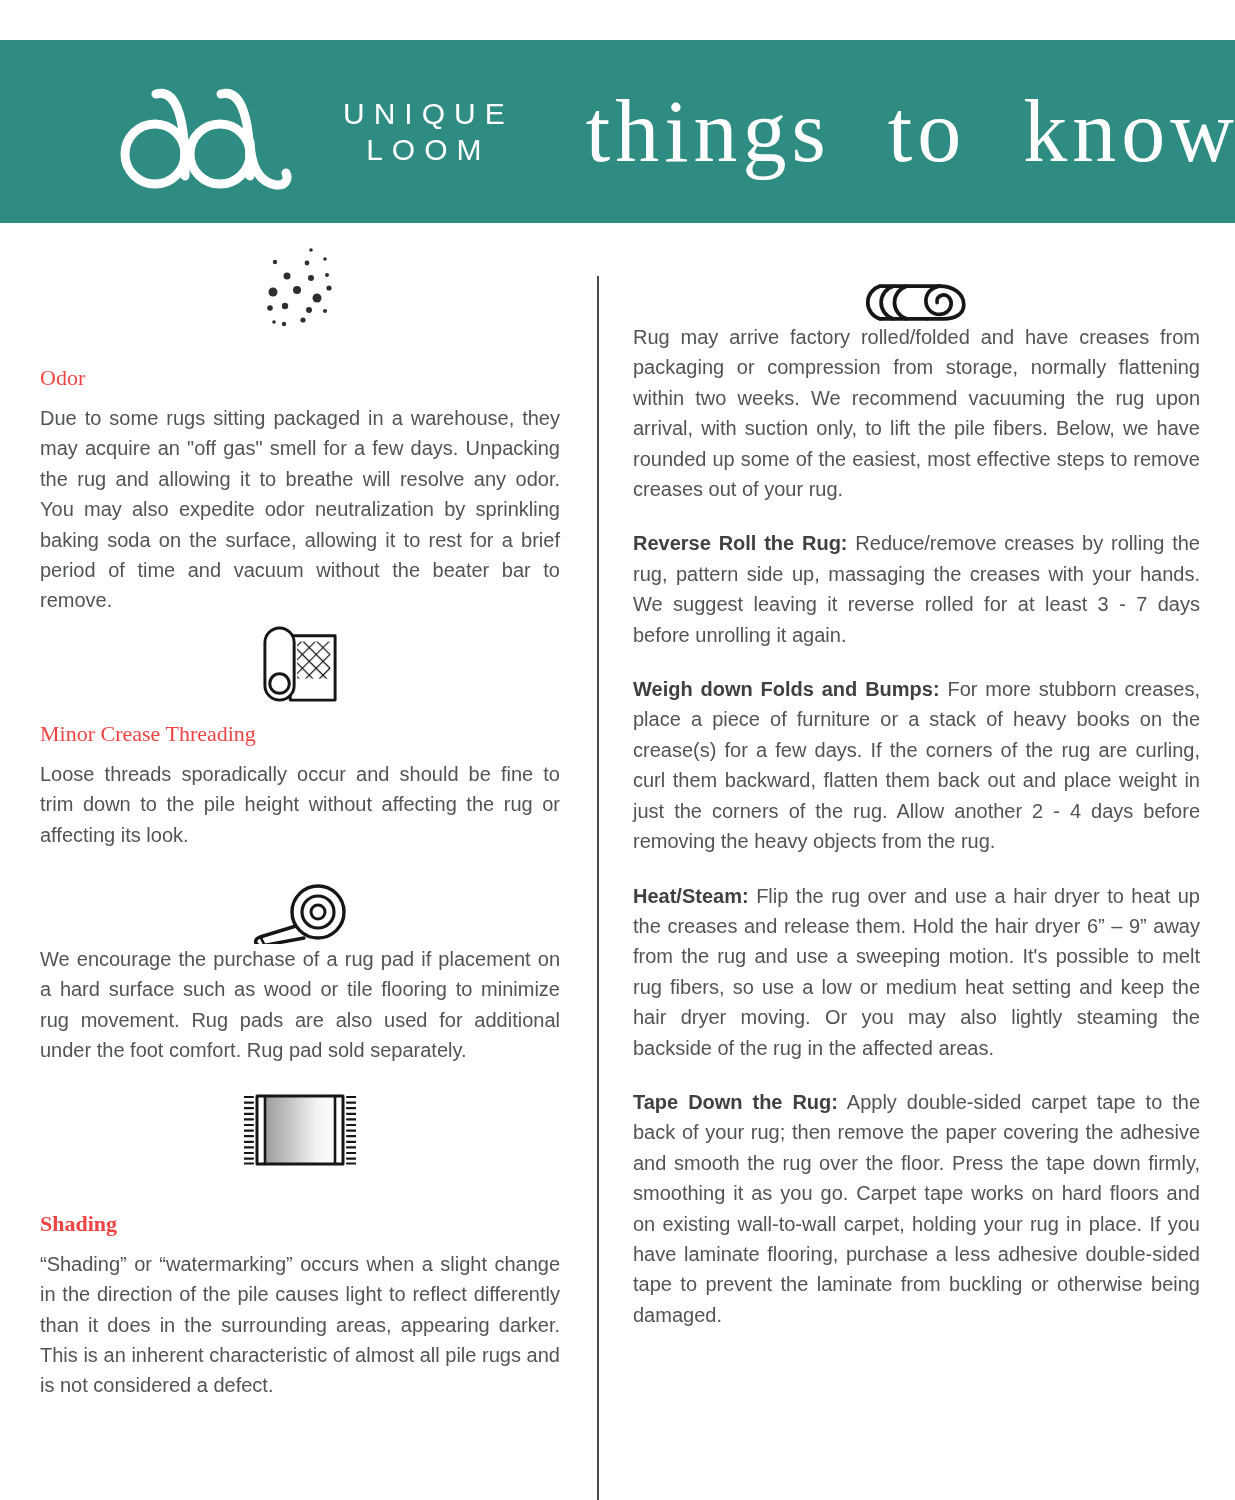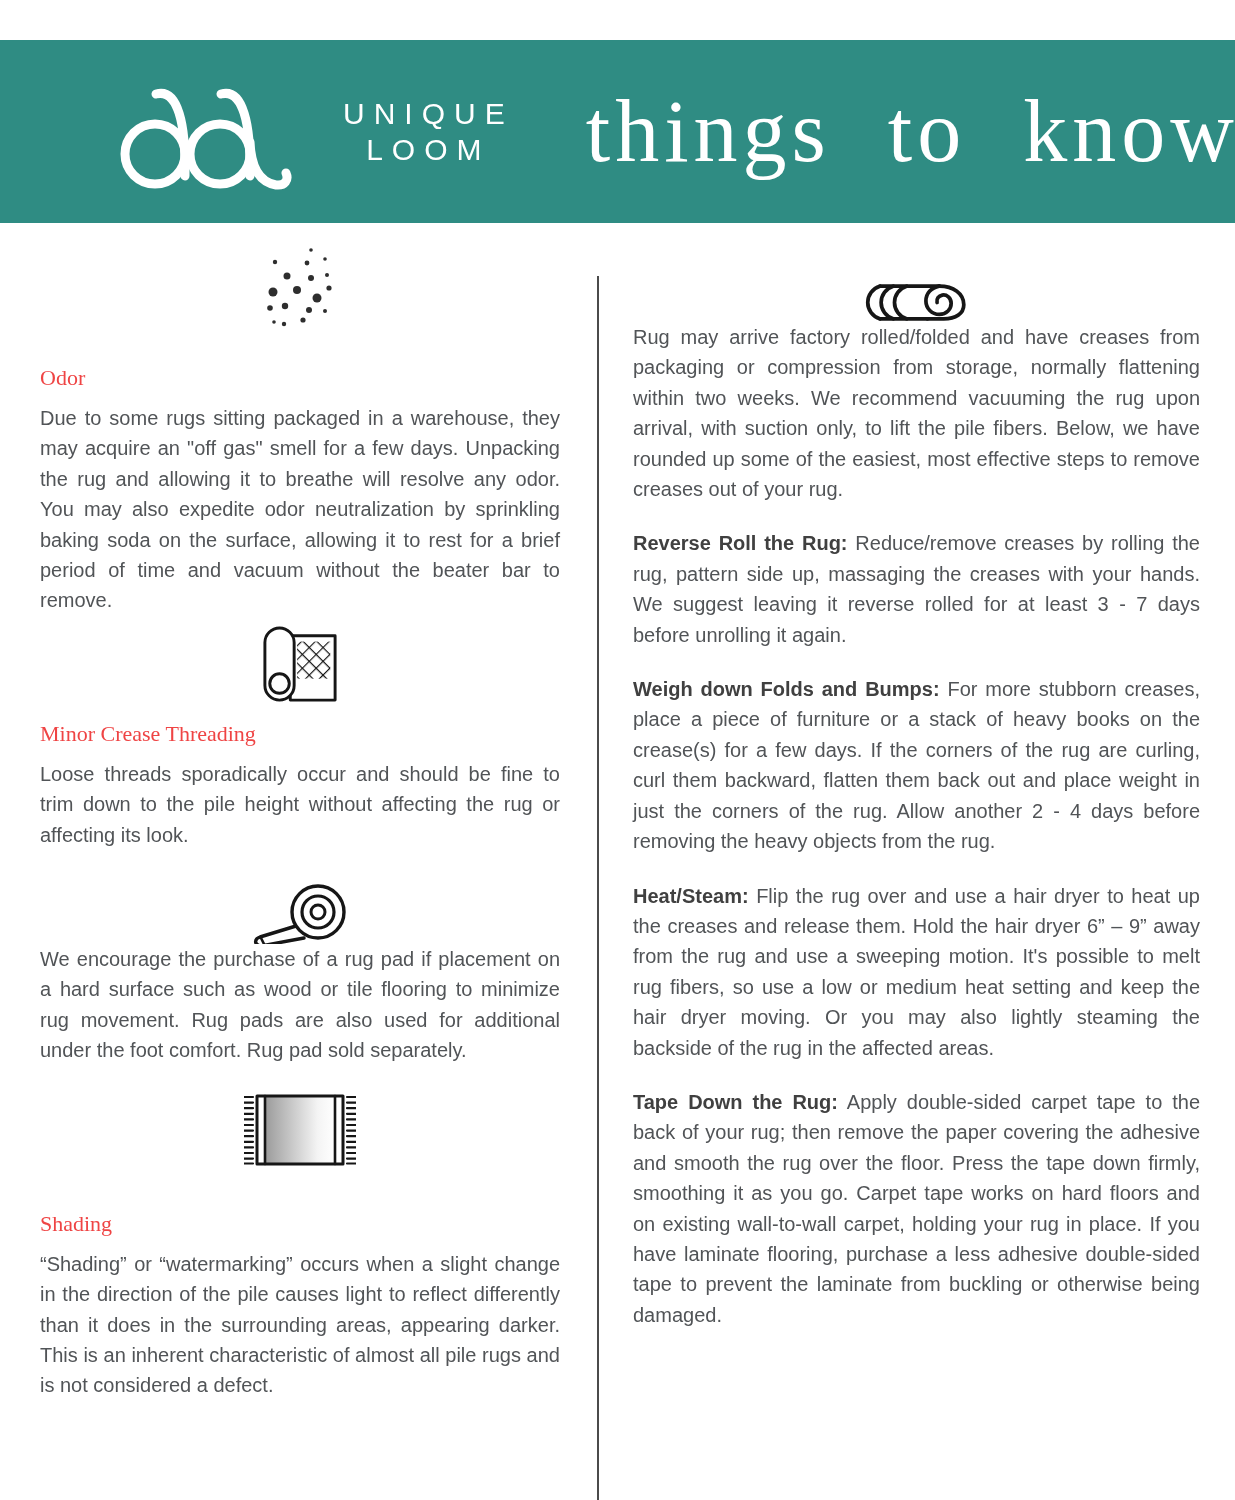--- a/index.html
+++ b/index.html
@@ -44,21 +44,21 @@
   p.tip{margin:24px 0 0 0;}
   .tip strong{color:#404040;font-weight:700;}
   
   .sec-odor .icon-row{margin-top:22px;}
   .sec-odor h2{margin-top:13px;}
   .sec-threading .icon-row{margin-top:10px;}
   .sec-threading h2{margin-top:10px;}
   .sec-rugpad .icon-row{margin-top:32px;}
   .sec-rugpad h2{margin-top:22px;}
   .sec-shading .icon-row{margin-top:28px;}
-  .sec-shading h2{margin-top:38px;}
+  .sec-shading h2{margin-top:38px;font-weight:bold;}
   
   .sec-crease .icon-row{margin-top:60px;}
   .sec-crease h2{margin-top:26px;}
   svg.line-icon{stroke:#161616;fill:none;stroke-linecap:round;stroke-linejoin:round;}
 </style>
 </head>
 <body>
 
 <div class="page">
 

